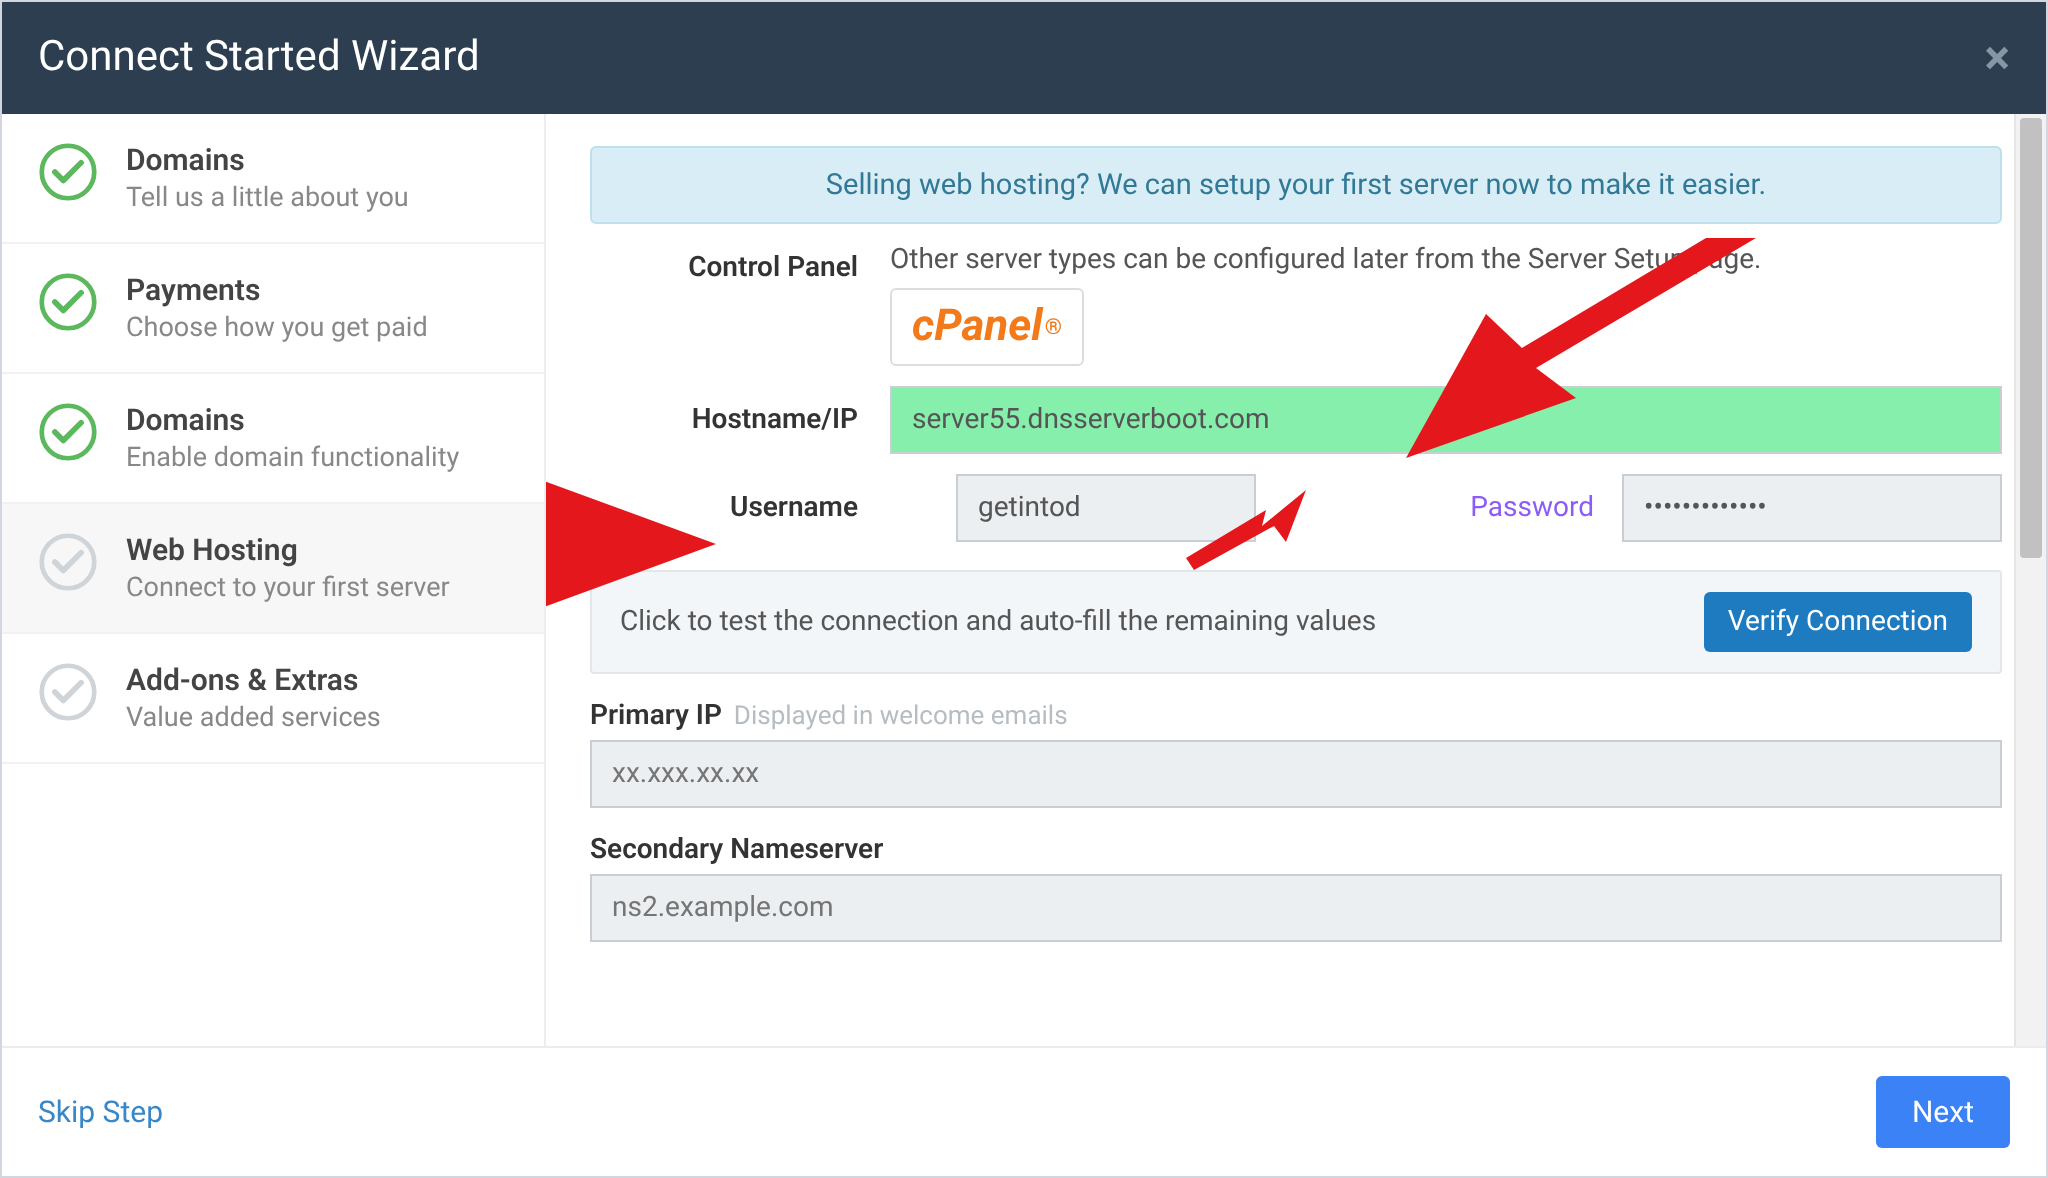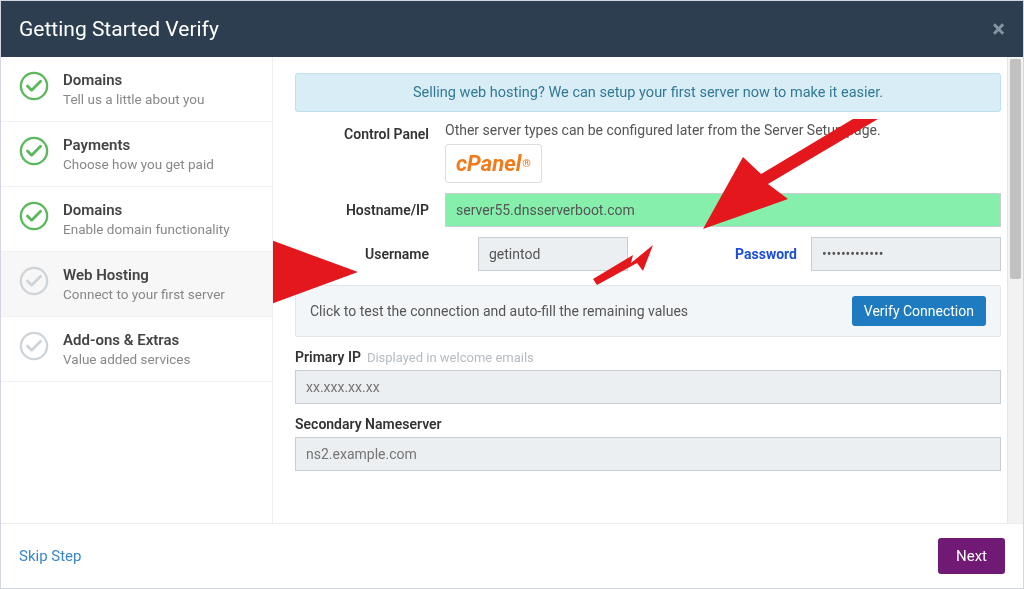--- a/index.html
+++ b/index.html
@@ -26,45 +26,45 @@
     .form-row .val { flex: 1; display: flex; align-items: center; }
     .hint { color: #555; font-size: 14px; margin-bottom: 6px; }
     .cpanel { display: inline-flex; align-items: center; padding: 6px 10px; border: 1px solid #ddd; border-radius: 3px; background: #fff; font-size: 22px; font-weight: 700; font-style: italic; }
     .cpanel .cp { color: #f27a1a; }
     .cpanel .sup { color: #f27a1a; font-size: 11px; vertical-align: top; margin-left: 1px; font-style: normal; }
     input[type=text], input[type=password] { height: 34px; padding: 0 10px; border: 1px solid #c9ced4; background: #eceff1; color: #555; font-size: 14px; width: 100%; }
     input.soft { background: #86efac; color: #555; }
     .username-field { background: #e3eefb; color: #3a5b82; }
     .pwd-field { background: #fff; }
     .pair { display: flex; gap: 12px; padding-left: 33px; }
-    .pair .lbl2 { color: #1d4ed8; font-weight: 700; font-size: 14px; }
+    .pair .lbl2 { color: #8b5cf6; font-weight: 400; font-size: 14px; }
     .verify-box { background: #f3f6f8; border: 1px solid #e3e7ea; border-radius: 2px; padding: 10px 14px; display: flex; align-items: center; justify-content: space-between; margin-top: 14px; }
     .verify-box .txt { color: #555; font-size: 14px; }
     .btn-blue { background: #1e7bbf; color: #fff; border: 0; padding: 7px 12px; border-radius: 3px; font-size: 14px; cursor: pointer; }
     .lower { display: flex; gap: 24px; margin-top: 10px; }
     .lower .col { flex: 1; }
     .lower .fld-lbl { color: #333; font-weight: 600; font-size: 14px; display: inline; }
     .lower .hintlbl { color: #b5bcc2; font-size: 13px; margin-left: 2px; display: inline; }
     .lower input { margin-top: 4px; background: #eceff1; color: #aaa; }
     .lower .row2 { margin-top: 10px; }
     .modal-footer { border-top: 1px solid #ececec; display: flex; align-items: center; justify-content: space-between; padding: 14px 18px; }
     .skip { color: #3a87c8; font-size: 15px; cursor: pointer; }
-    .btn-next { background: #701a75; color: #fff; border: 0; padding: 9px 18px; border-radius: 3px; font-size: 15px; cursor: pointer; }
+    .btn-next { background: #3b82f6; color: #fff; border: 0; padding: 9px 18px; border-radius: 3px; font-size: 15px; cursor: pointer; }
 
     
     .arrow { position: absolute; pointer-events: none; }
     .arrow svg { display: block; }
   </style>
 </head>
 <body>
 
 <div class="modal">
 
   <div class="modal-header">
-    <span>Getting Started Verify</span>
+    <span>Connect Started Wizard</span>
     <span class="close">×</span>
   </div>
 
   <div class="modal-body">
 
     <div class="sidebar">
 
       <div class="step">
         <span class="icon">
           <svg viewBox="0 0 32 32">

